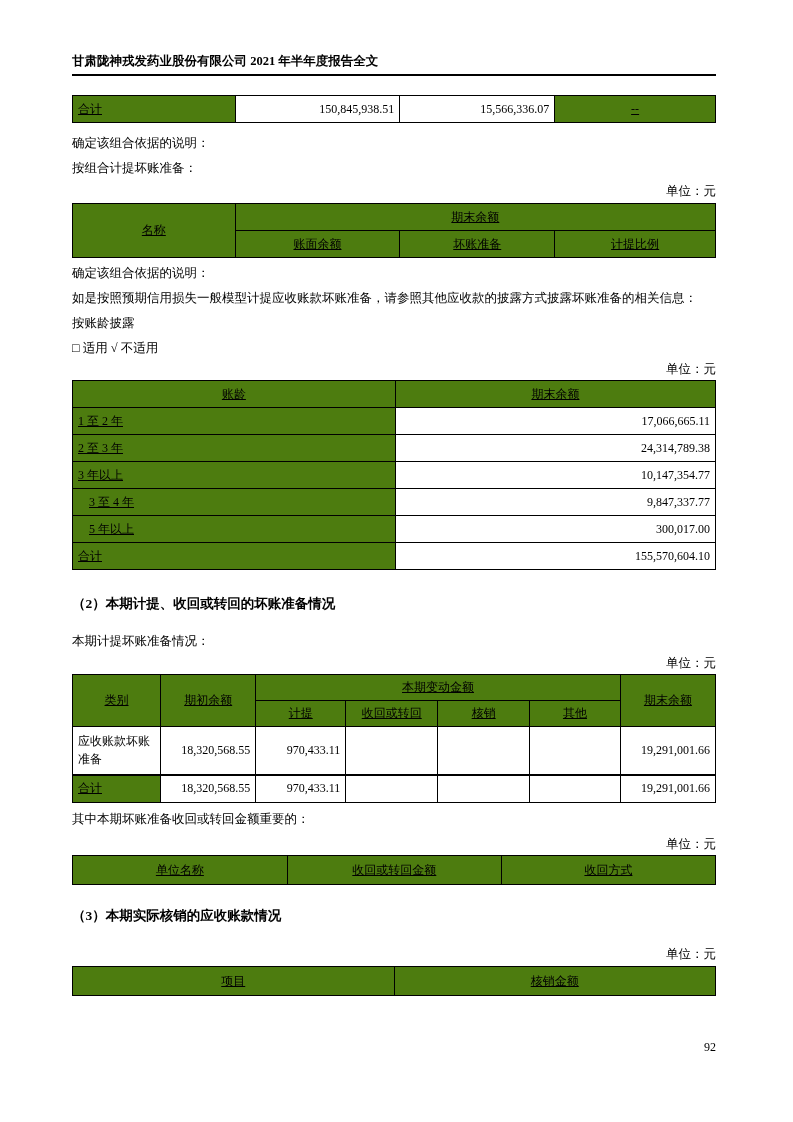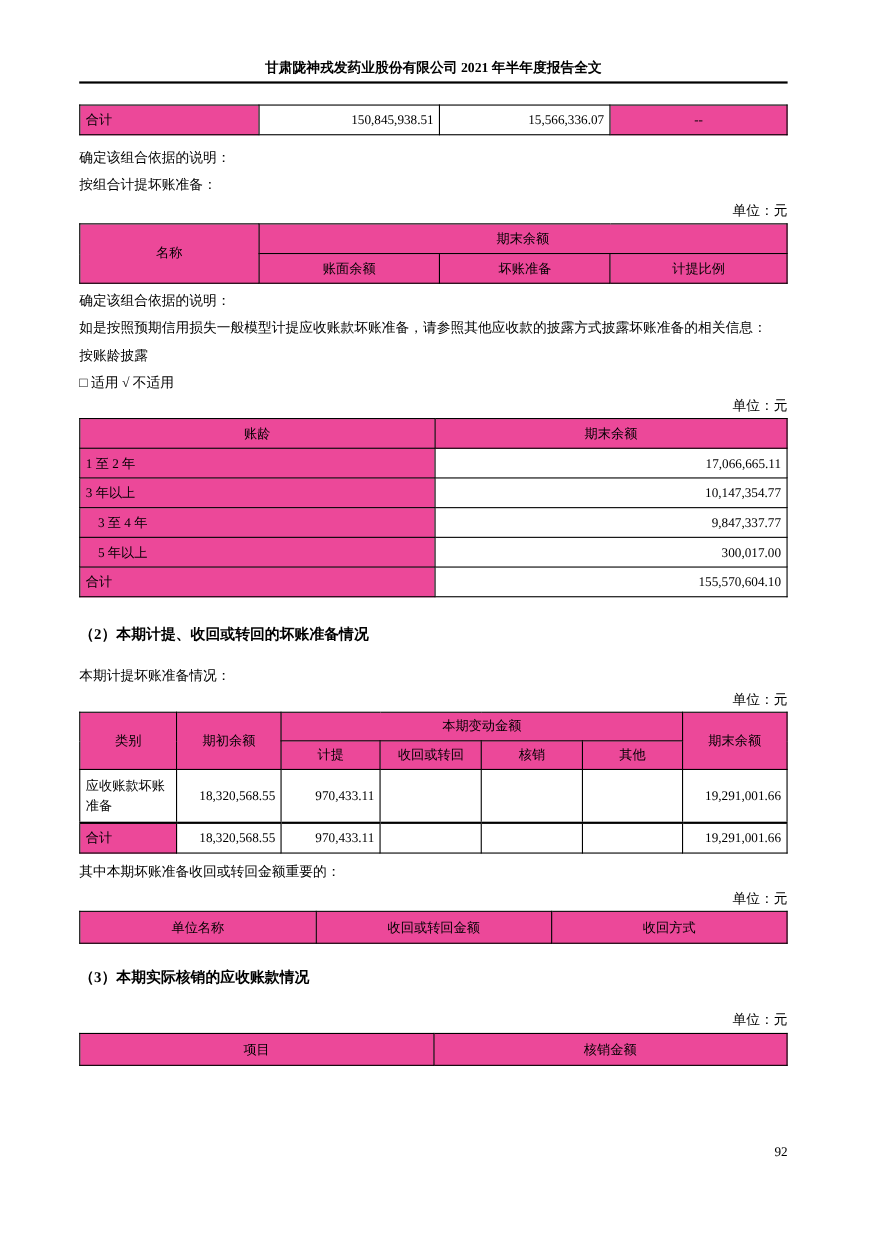--- a/index.html
+++ b/index.html
@@ -10,40 +10,40 @@
     width: 793px; height: 1122px;
     margin: 0 auto;
     background: #fff;
     padding: 0 77px 0 72px;
     overflow: hidden;
   }
   .report-header {
     padding-top: 53px;
     padding-bottom: 5px;
     border-bottom: 2px solid #000;
-    text-align: center;
+    text-align: left;
     font-weight: bold;
     font-size: 12.5px;
     line-height: 16px;
   }
   .para { font-size: 12.5px; line-height: 18px; }
   .unit { font-size: 12.5px; line-height: 18px; text-align: right; }
   .sec-heading { font-size: 13.5px; font-weight: bold; line-height: 20px; }
 
   table { width: 100%; border-collapse: collapse; table-layout: fixed; border: 1.5px solid #000; }
   td {
     border: 1px solid #000;
     font-size: 12px;
     line-height: 15px;
     padding: 2px 5px;
     height: 27px;
     vertical-align: middle;
     word-break: break-all;
   }
-  .gray { background: #ec4899; }
+  .gray { background: #4d7c0f; text-decoration: underline; }
   .num { text-align: right; }
   .ctr { text-align: center; }
   .indent { padding-left: 16px; }
 
   .mt-t1 { margin-top: 19px; }
   .mt-p1 { margin-top: 11px; }
   .mt-p2 { margin-top: 7px; }
   .mt-u1 { margin-top: 5px; }
   .mt-t2 { margin-top: 3px; }
   .mt-p3 { margin-top: 6px; }
@@ -134,20 +134,24 @@
     <tbody>
         <tr>
       <td class="gray ctr">账龄</td>
       <td class="gray ctr">期末余额</td>
     </tr>
     <tr>
       <td class="gray">1 至 2 年</td>
       <td class="num">17,066,665.11</td>
     </tr>
     <tr>
+      <td class="gray">2 至 3 年</td>
+      <td class="num">24,314,789.38</td>
+    </tr>
+    <tr>
       <td class="gray">3 年以上</td>
       <td class="num">10,147,354.77</td>
     </tr>
     <tr>
       <td class="gray indent">3 至 4 年</td>
       <td class="num">9,847,337.77</td>
     </tr>
     <tr>
       <td class="gray indent">5 年以上</td>
       <td class="num">300,017.00</td>

